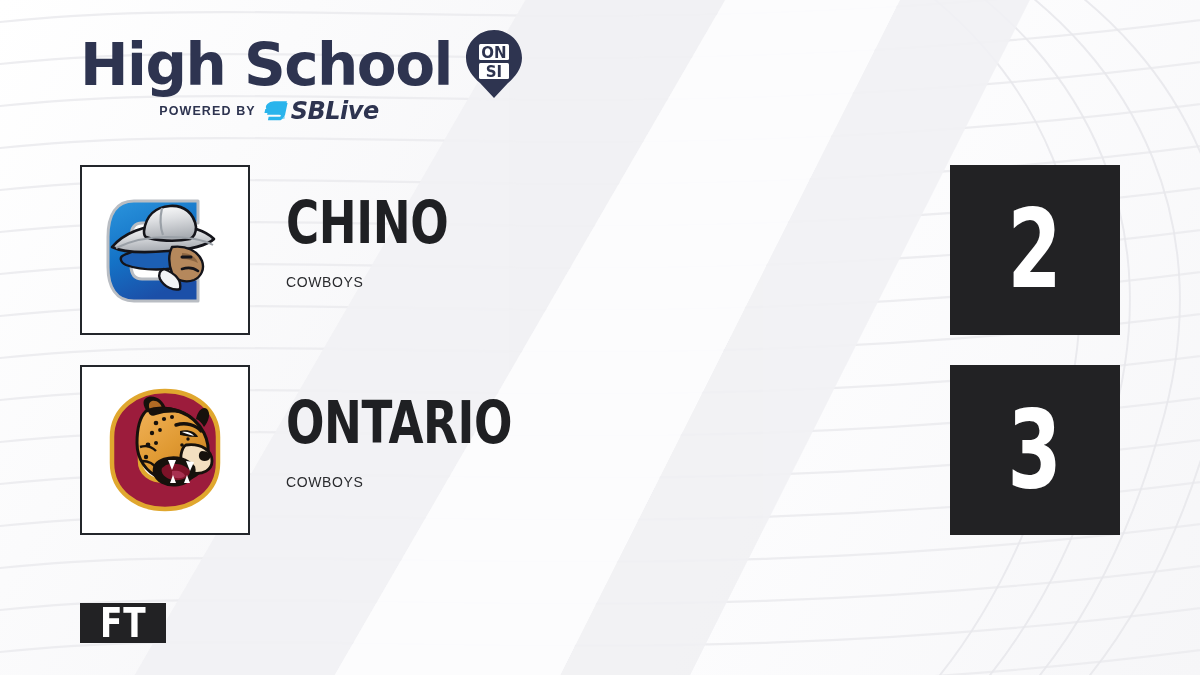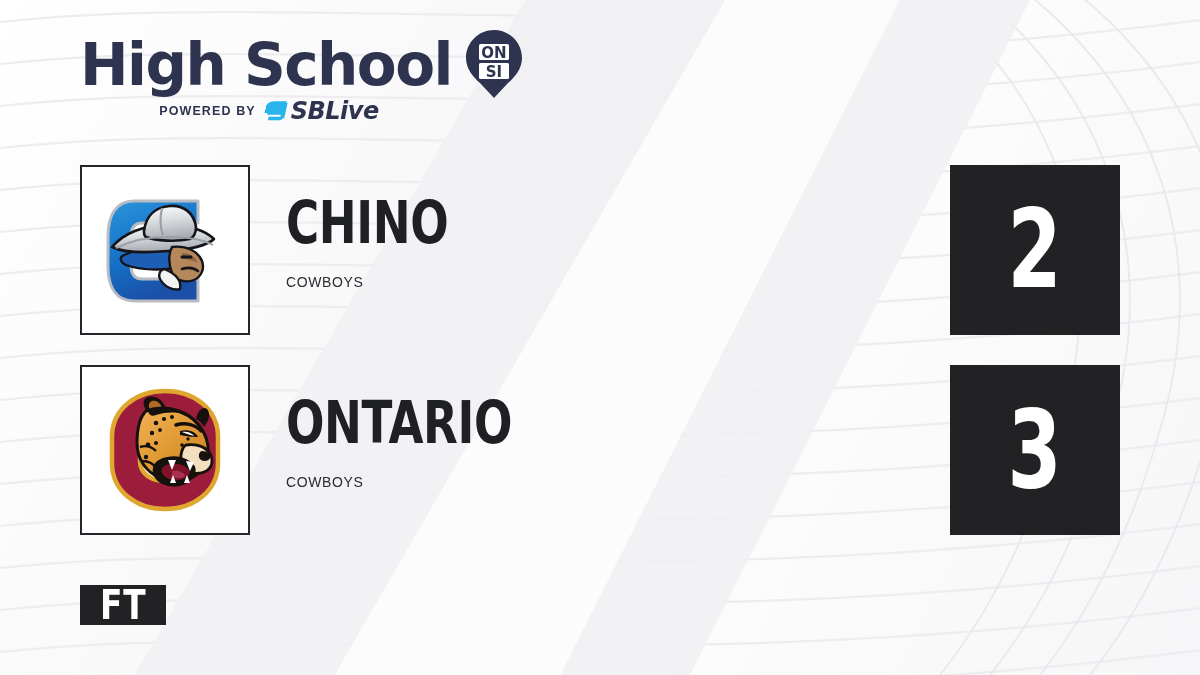--- a/index.html
+++ b/index.html
@@ -150,21 +150,21 @@
     transform-origin:center center;
     letter-spacing:0px;
   }
 
   
   .status-bar {
     position:absolute;
     left:80px; top:567px;
     height:76px;
     display:flex;
-    align-items:center;
+    align-items:flex-end;
   }
   .status-period {
     width:86px;
     background:#222224;
     display:flex; align-items:center; justify-content:center;
   }
   .status-period-text {
     font-family:"DejaVu Sans", sans-serif;
     font-weight:bold;
     font-size:40px;

